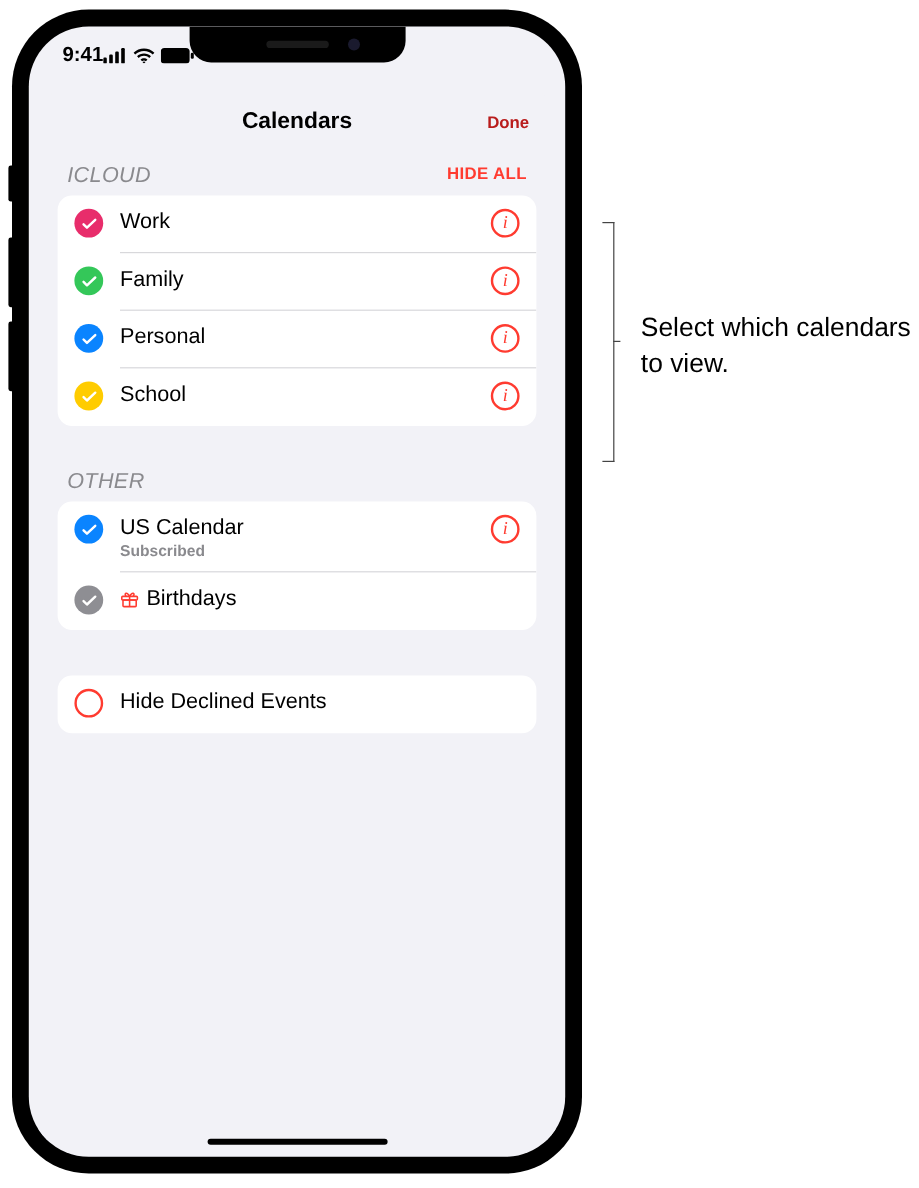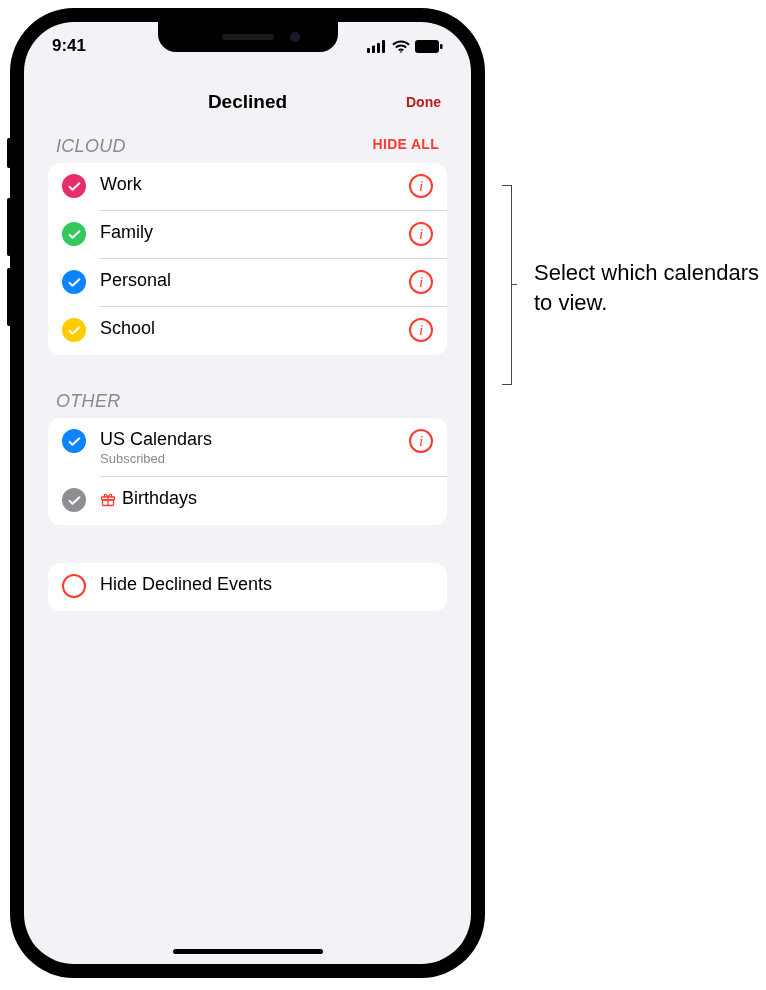--- a/index.html
+++ b/index.html
@@ -2,39 +2,39 @@
 <html><head>
   <meta charset="utf-8">
   <style>
     * { margin: 0; padding: 0; box-sizing: border-box; font-family: -apple-system, BlinkMacSystemFont, "Helvetica Neue", sans-serif; }
     body { background: #fff; width: 766px; height: 990px; position: relative; }
     .phone-frame { position: absolute; left: 10px; top: 8px; width: 475px; height: 970px; background: #000; border-radius: 64px; padding: 14px; }
     .phone-screen { width: 100%; height: 100%; background: #f2f2f7; border-radius: 50px; overflow: hidden; position: relative; }
     .notch { position: absolute; top: 0; left: 50%; transform: translateX(-50%); width: 180px; height: 30px; background: #000; border-bottom-left-radius: 18px; border-bottom-right-radius: 18px; z-index: 100; display: flex; align-items: center; justify-content: center; gap: 30px; }
     .notch::before { content: ""; width: 52px; height: 6px; background: #1a1a1a; border-radius: 3px; }
     .notch::after { content: ""; width: 10px; height: 10px; background: #1a1a2e; border-radius: 50%; position: absolute; right: 38px; }
-    .status-bar { height: 48px; display: flex; justify-content: space-between; align-items: center; padding: 0 28px; font-weight: 600; font-size: 17px; position: relative; }
+    .status-bar { height: 48px; display: flex; align-items: center; padding: 0 28px; font-weight: 600; font-size: 17px; position: relative; }
     .status-right { display: flex; gap: 5px; align-items: center; }
     .sheet-bg { margin: 0 8px; background: #f2f2f7; border-radius: 12px 12px 0 0; height: calc(100% - 60px); position: relative; padding: 6px; }
     .sheet { background: #f2f2f7; border-radius: 12px 12px 0 0; height: 100%; position: relative; }
     .sheet-header { display: flex; justify-content: center; align-items: center; height: 52px; position: relative; }
     .sheet-title { font-size: 19px; font-weight: 600; }
     .done-btn { position: absolute; right: 16px; color: #b91c1c; font-size: 14px; font-weight: 600; }
     .section-header { display: flex; justify-content: space-between; padding: 8px 18px 6px; }
     .section-label { color: #8a8a8e; font-size: 18px; letter-spacing: 0.3px; font-style: italic; }
     .hide-all-small { color: #ff3b30; font-size: 14px; font-weight: 600; letter-spacing: 0.3px; }
     .list-group { background: #fff; border-radius: 12px; margin: 0 10px; overflow: hidden; }
     .list-row { display: flex; padding: 11px 14px; position: relative; min-height: 48px; }
     .list-row:not(:last-child)::after { content: ""; position: absolute; bottom: 0; left: 52px; right: 0; height: 1px; background: #d8d8db; }
     .check-circle { width: 24px; height: 24px; border-radius: 50%; display: flex; align-items: center; justify-content: center; margin-right: 14px; flex-shrink: 0; }
     .check-circle svg { width: 13px; height: 13px; }
     .empty-circle { width: 24px; height: 24px; border: 2px solid #ff3b30; border-radius: 50%; margin-right: 14px; flex-shrink: 0; }
     .row-content { flex: 1; display: flex; flex-direction: column; }
     .row-title { font-size: 18px; color: #000; display: flex; align-items: center; gap: 6px; }
-    .row-subtitle { font-size: 13px; color: #8a8a8e; margin-top: 1px; }
+    .row-subtitle { font-size: 13px; color: #8a8a8e; margin-top: 1px; font-weight: bold; }
     .info-btn { width: 24px; height: 24px; border: 2px solid #ff3b30; border-radius: 50%; display: flex; align-items: center; justify-content: center; color: #ff3b30; font-size: 15px; font-weight: 500; font-family: Georgia, serif; font-style: italic; flex-shrink: 0; }
     .section-gap { height: 28px; }
     .small-gap { height: 38px; }
     .footer { position: absolute; bottom: 0; left: 0; right: 0; display: flex; justify-content: space-between; padding: 16px 18px 42px; }
     .footer-btn { color: #ff3b30; font-size: 18px; }
     .home-indicator { position: absolute; bottom: 10px; left: 50%; transform: translateX(-50%); width: 150px; height: 5px; background: #000; border-radius: 3px; }
     .gift-icon { width: 16px; height: 16px; }
     .side-btn { background: #000; width: 5px; border-radius: 2px; position: absolute; left: -3px; }
     .callout { position: absolute; left: 534px; top: 258px; font-size: 22px; line-height: 1.35; }
     .callout-line { position: absolute; left: 488px; top: 185px; width: 24px; height: 200px; border-right: 1px solid #444; }
@@ -69,21 +69,21 @@
         <svg width="28" height="13" viewBox="0 0 28 13">
             <rect x="0" y="0" width="24" height="13" rx="3" fill="#000"></rect>
             <rect x="25" y="4" width="2.5" height="5" rx="1" fill="#000"></rect>
           </svg>
       </div>
     </div>
 
     <div class="sheet-bg">
     <div class="sheet">
       <div class="sheet-header">
-        <span class="sheet-title">Declined</span>
+        <span class="sheet-title">Calendars</span>
         <span class="done-btn">Done</span>
       </div>
 
       <div class="section-header">
         <span class="section-label">ICLOUD</span>
         <span class="hide-all-small">HIDE ALL</span>
       </div>
 
       <div class="list-group">
         <div class="list-row">
@@ -138,21 +138,21 @@
       </div>
 
       <div class="list-group">
         <div class="list-row">
           <span class="check-circle" style="background:#0a84ff">
                 <svg viewBox="0 0 16 16">
                   <path d="M2 8.5l3.5 3.5L14 4" stroke="#fff" stroke-width="2.5" fill="none" stroke-linecap="round" stroke-linejoin="round"></path>
                 </svg>
               </span>
           <div class="row-content">
-            <span class="row-title">US Calendars</span>
+            <span class="row-title">US Calendar</span>
             <span class="row-subtitle">Subscribed</span>
           </div>
           <span class="info-btn">i</span>
         </div>
         <div class="list-row">
           <span class="check-circle" style="background:#8e8e93">
                 <svg viewBox="0 0 16 16">
                   <path d="M2 8.5l3.5 3.5L14 4" stroke="#fff" stroke-width="2.5" fill="none" stroke-linecap="round" stroke-linejoin="round"></path>
                 </svg>
               </span>

